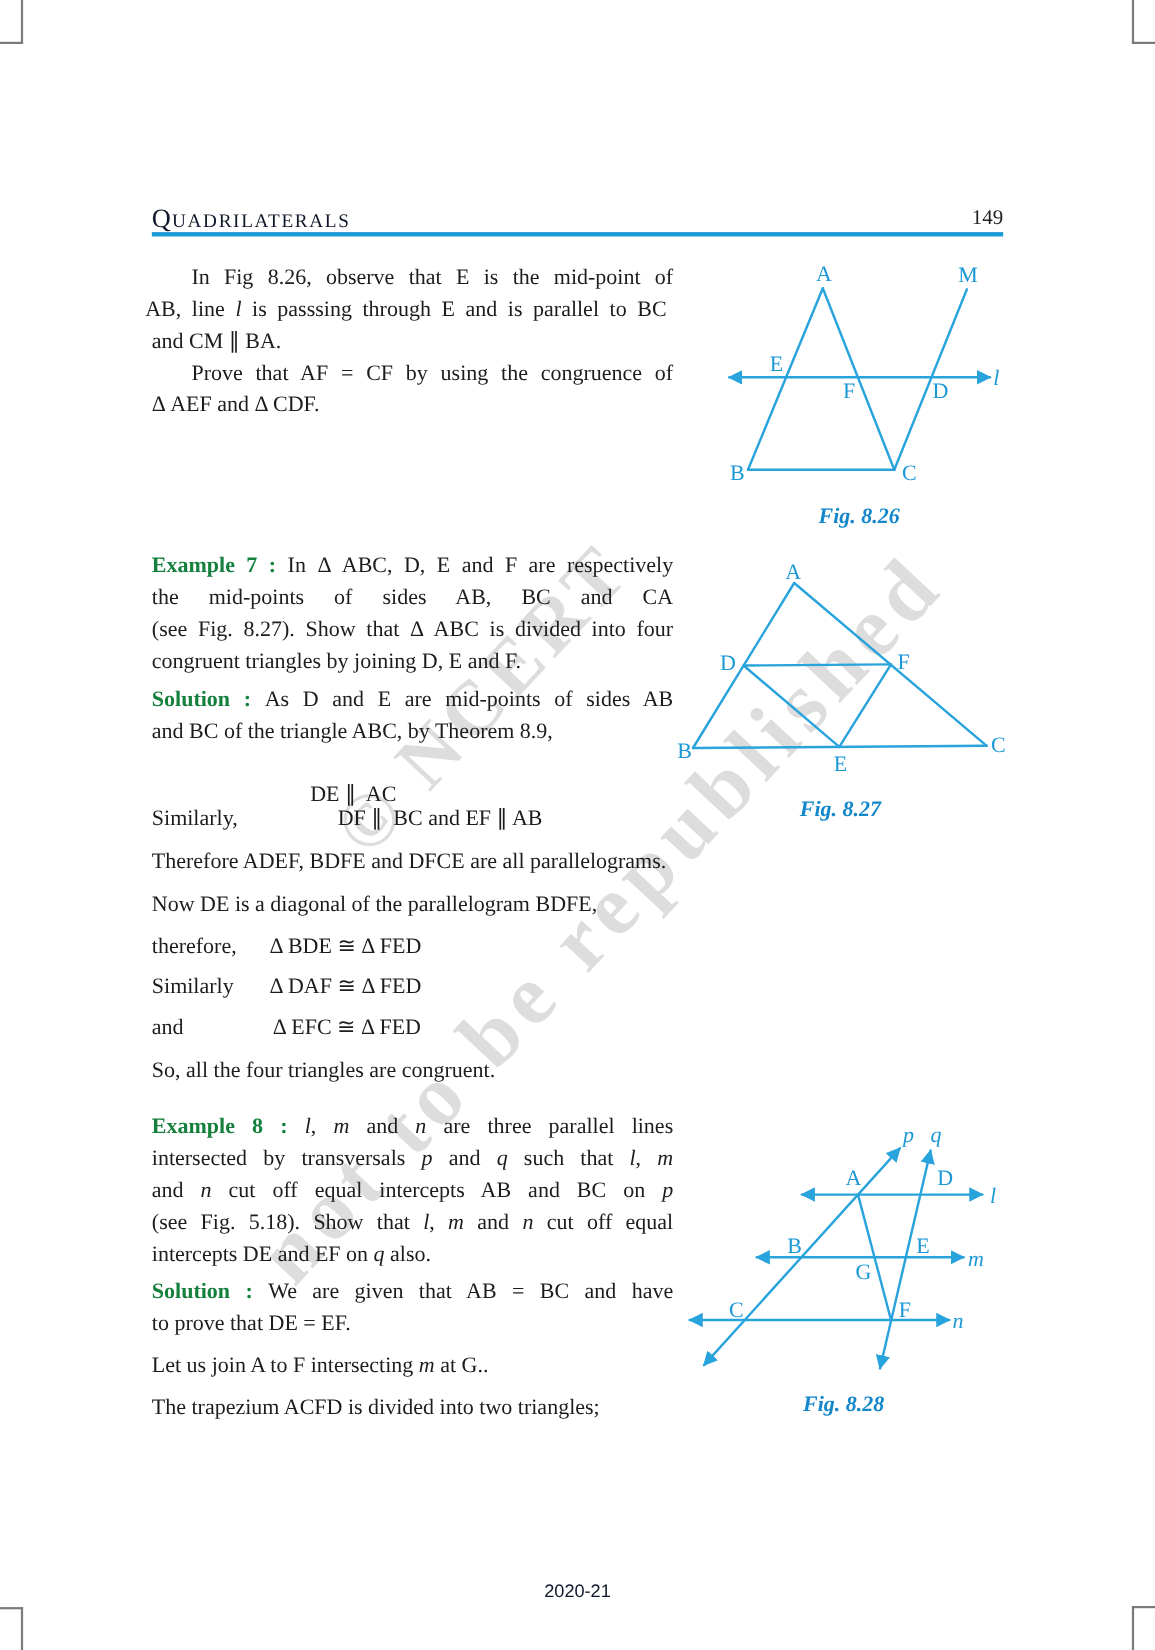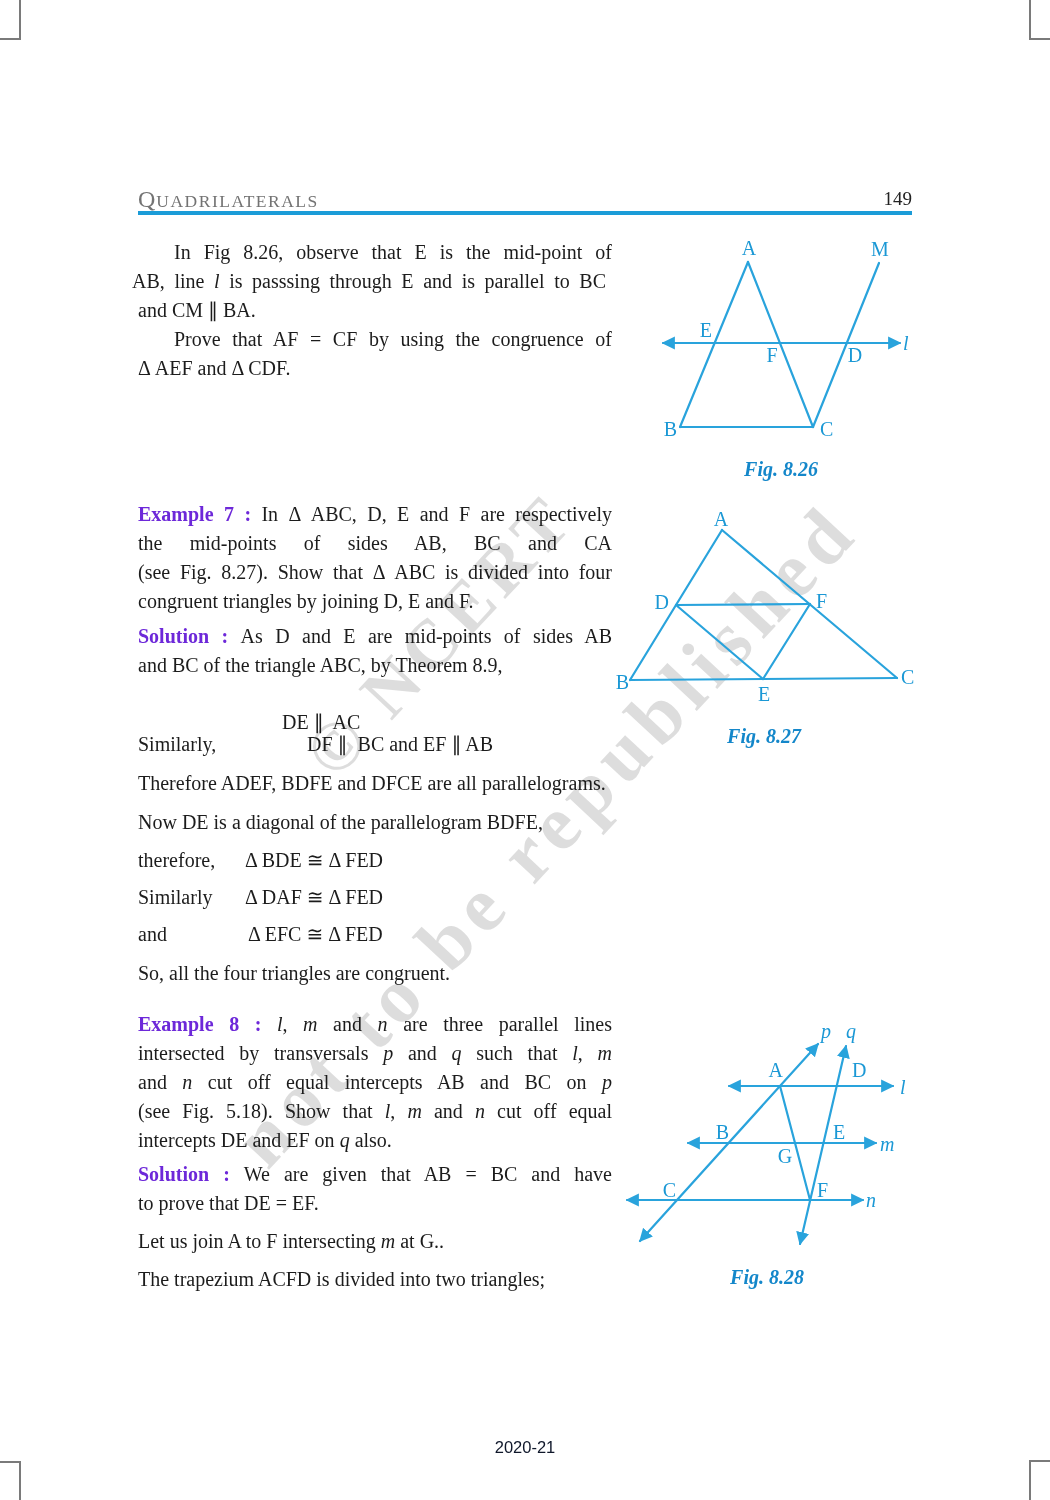--- a/index.html
+++ b/index.html
@@ -10,33 +10,33 @@
   
   .wm { position:absolute; z-index:0; font-family:"Liberation Serif", serif; font-weight:bold;
         color:rgba(125,125,125,0.26); white-space:nowrap; pointer-events:none; }
   #wm1 { left:262px; top:596px; font-size:70px; letter-spacing:6px; transform:rotate(-47deg); }
   #wm2 { left:110px; top:790px; font-size:78px; letter-spacing:8px; transform:rotate(-47deg); }
 
   
   .mark { position:absolute; background:#7a7a7a; z-index:3; }
 
   
-  #header-title { position:absolute; left:138px; top:186px; color:#737373; z-index:2; }
+  #header-title { position:absolute; left:138px; top:186px; color:#0f172a; z-index:2; }
   #header-title .cap { font-size:24px; letter-spacing:1px; }
   #header-title .rest { font-size:17.5px; letter-spacing:1.5px; }
   #page-number { position:absolute; left:840px; top:188px; width:72px; text-align:right;
                  font-size:19px; color:#222; z-index:2; }
   #header-rule { position:absolute; left:138px; top:211px; width:774px; height:4px;
                  background:#1b9cd8; z-index:2; }
 
   
   .tl { position:absolute; font-size:20px; line-height:25px; white-space:pre; z-index:2; }
   .tl.just { white-space:normal; text-align:justify; text-align-last:justify; }
   .tl .i, .it { font-style:italic; }
-  .tl .kw { color:#6d28d9; font-weight:bold; }
+  .tl .kw { color:#15803d; font-weight:bold; }
 
   
   svg.fig { position:absolute; z-index:2; overflow:visible; }
   svg.fig line { stroke:#29a3dc; stroke-width:2.2; stroke-linecap:round; }
   svg.fig text { fill:#1b98d5; font-family:"Liberation Serif", serif; font-size:20px; }
   .caption { position:absolute; transform:translateX(-50%); font-weight:bold; font-style:italic;
              font-size:20px; color:#1487ca; white-space:pre; z-index:2; }
 
   
   #footer { position:absolute; left:0; top:1438px; width:1050px; text-align:center;

